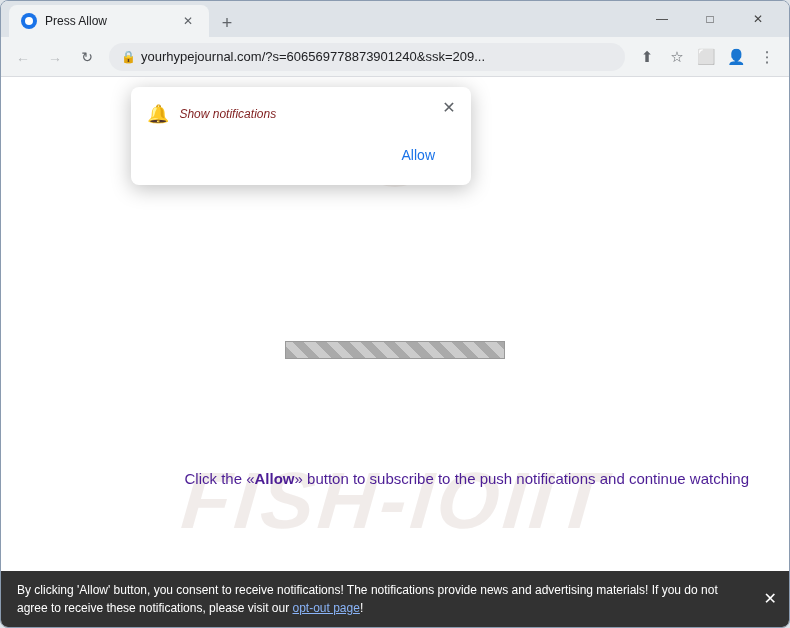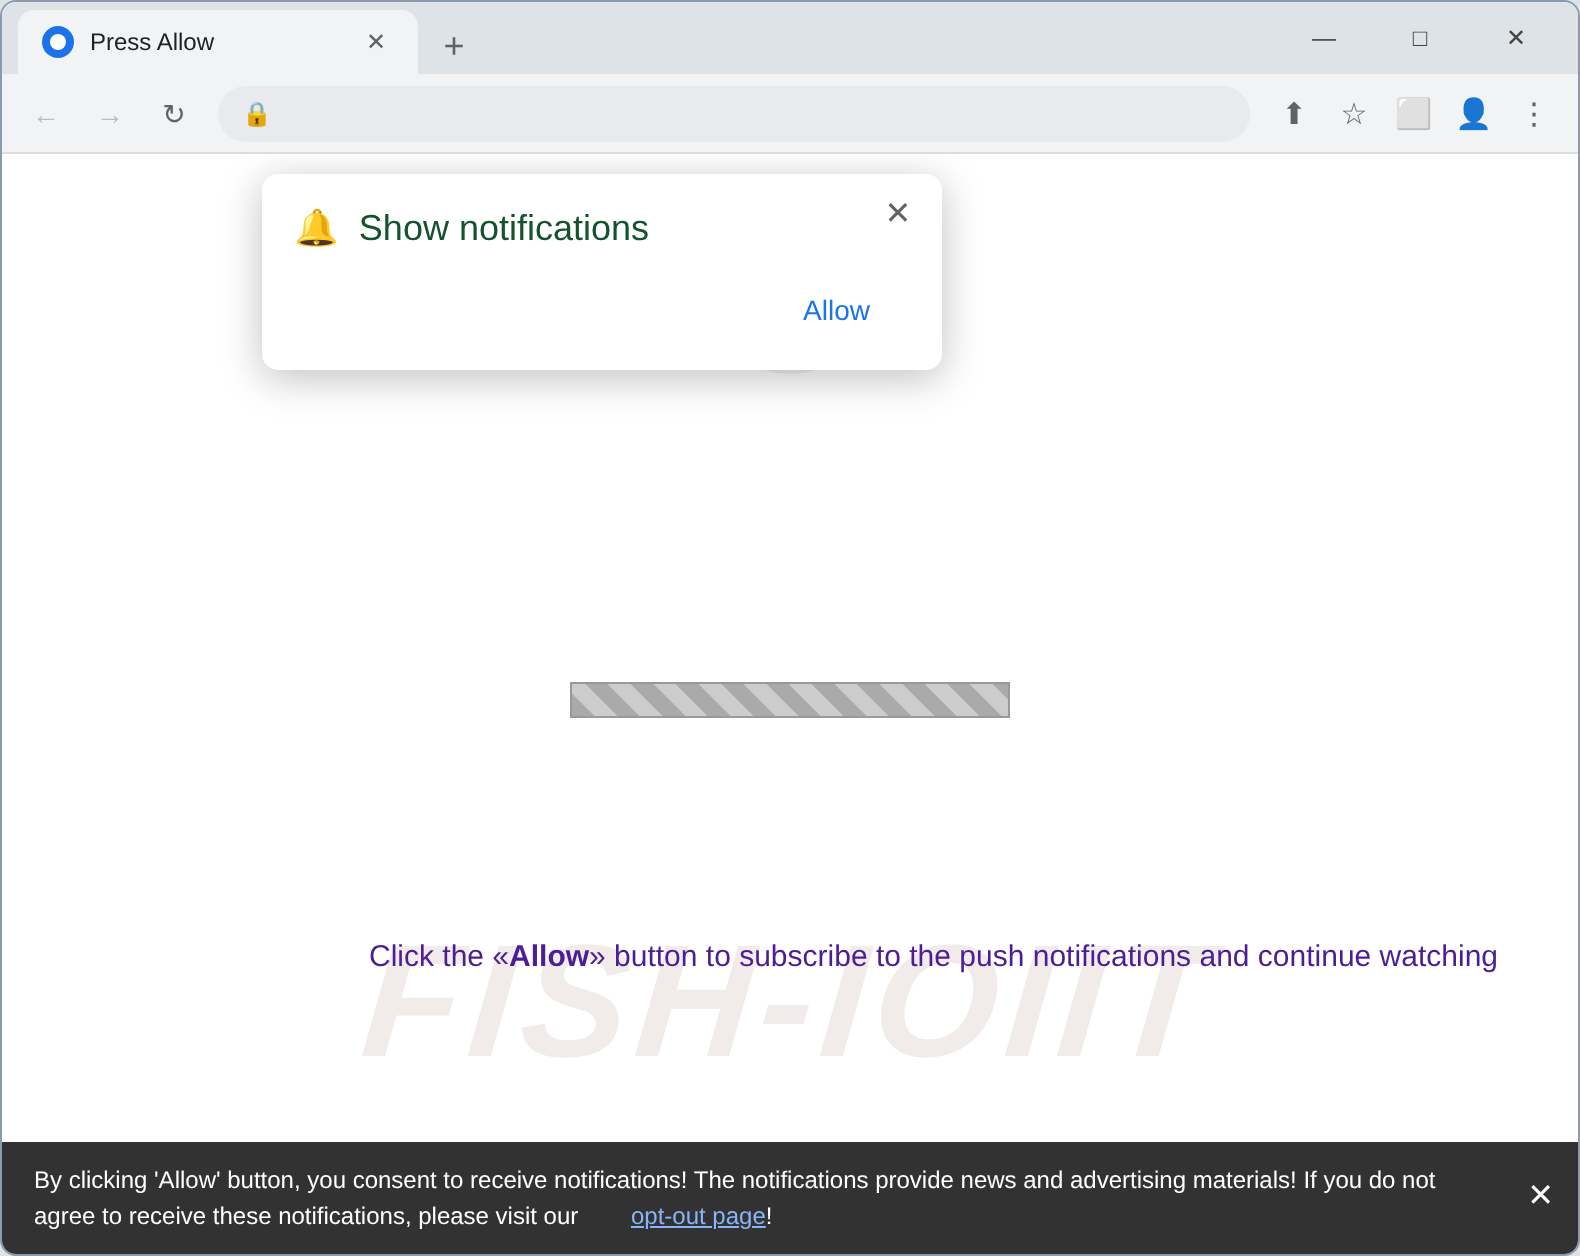--- a/index.html
+++ b/index.html
@@ -319,22 +319,23 @@
       gap: 10px;
       margin-bottom: 16px;
     }
 
     .bell-icon {
       font-size: 18px;
       color: #5f6368;
     }
 
     .permission-text {
-      font-size: 18px;
-      color: #14532d;
+      font-size: 12px;
+      color: #7f1d1d;
+      font-style: italic;
     }
 
     .popup-buttons {
       display: flex;
       justify-content: flex-end;
       gap: 8px;
     }
 
     .popup-btn {
       padding: 6px 20px;
@@ -377,21 +378,20 @@
       transform: translateY(-50%);
       color: white;
       font-size: 16px;
       cursor: pointer;
     }
 
     .banner-link {
       color: #8ab4f8;
       text-decoration: underline;
       cursor: pointer;
-      margin-left: 23px;
     }
   </style>
 </head>
 <body>
 
 <div class="browser-window">
 
   <div class="title-bar">
     <div class="tab-bar" style="flex:1; background:transparent; padding:0;">
       <div class="tab">
@@ -407,20 +407,21 @@
       <div class="win-btn close">✕</div>
     </div>
   </div>
 
   <div class="address-bar">
     <div class="nav-btn disabled">←</div>
     <div class="nav-btn disabled">→</div>
     <div class="nav-btn">↻</div>
     <div class="url-bar">
       <span class="lock-icon">🔒</span>
+      <span class="url-text">yourhypejournal.com/?s=606569778873901240&amp;ssk=209...</span>
     </div>
     <div class="url-actions">
       <div class="toolbar-btn">⬆</div>
       <div class="toolbar-btn">☆</div>
       <div class="toolbar-btn">⬜</div>
       <div class="toolbar-btn">👤</div>
       <div class="toolbar-btn">⋮</div>
     </div>
   </div>
 

